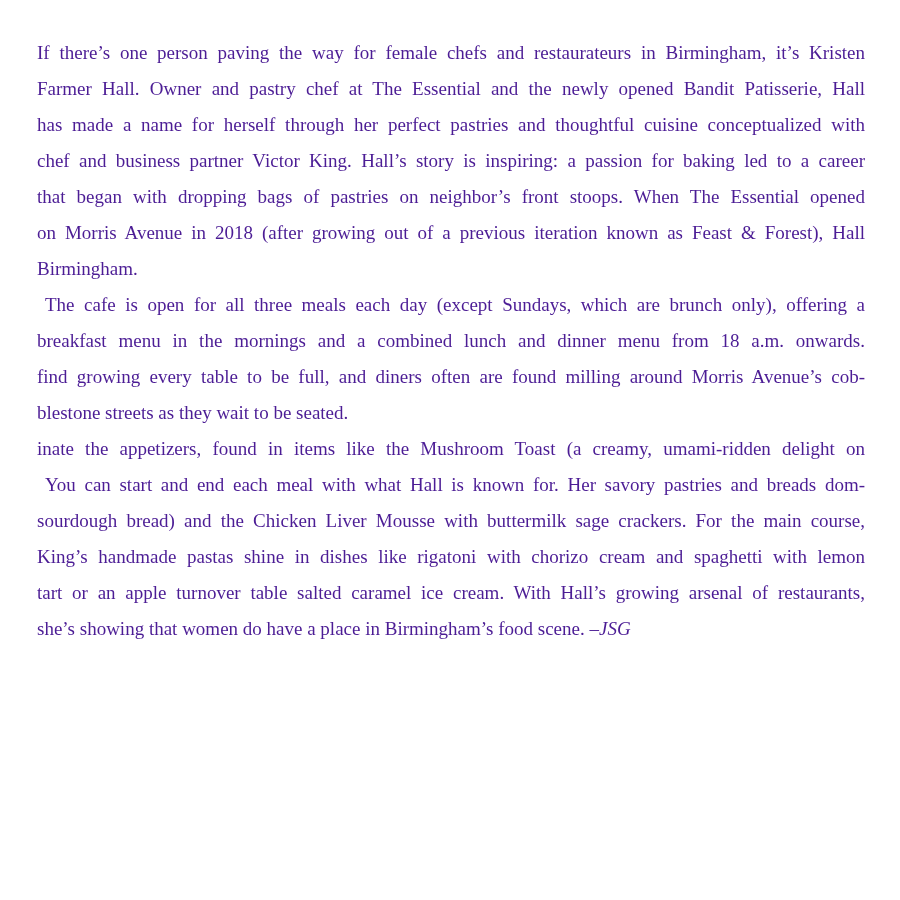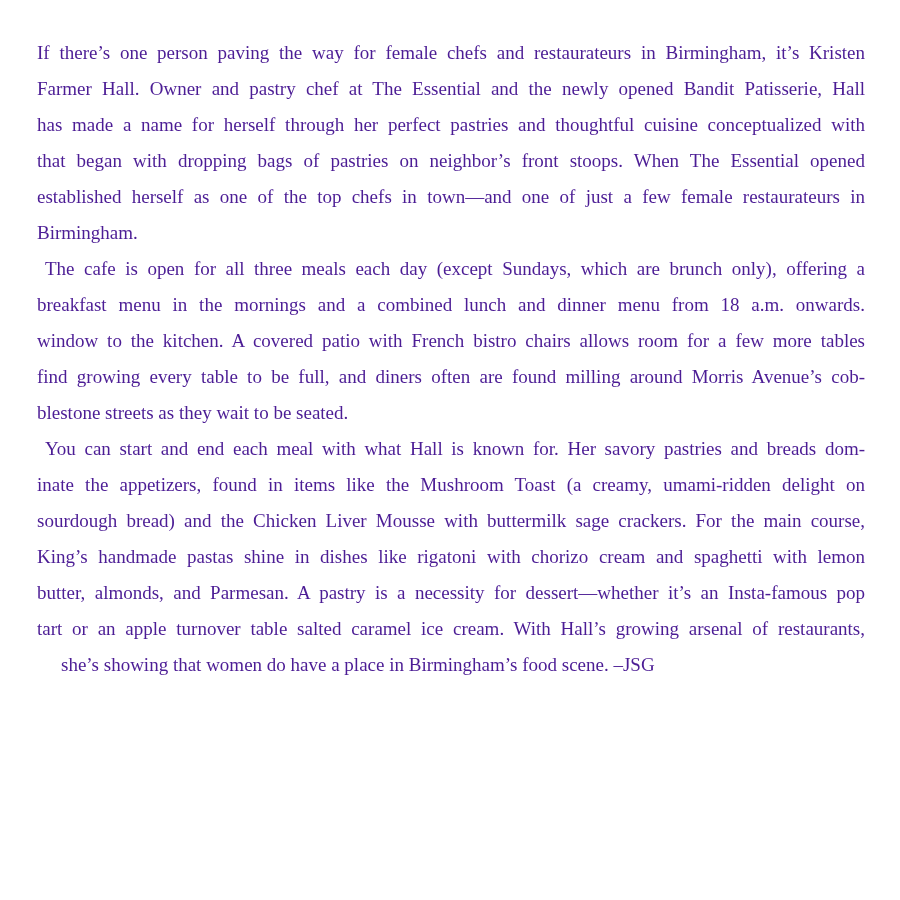--- a/index.html
+++ b/index.html
@@ -29,46 +29,46 @@
       text-align: justify;
       text-align-last: justify;
     }
     .line.last {
       text-align-last: left;
     }
     .line.indent {
       text-indent: 8px;
     }
     .sig {
+      font-style: italic;
     }
   </style>
 </head>
 <body>
 
 <div class="page">
 
   <div>
     <div class="line">If there’s one person paving the way for female chefs and restaurateurs in Birmingham, it’s Kristen</div>
     <div class="line">Farmer Hall. Owner and pastry chef at The Essential and the newly opened Bandit Patisserie, Hall</div>
     <div class="line">has made a name for herself through her perfect pastries and thoughtful cuisine conceptualized with</div>
+    <div class="line">chef and business partner Victor King. Hall’s story is inspiring: a passion for baking led to a career</div>
     <div class="line">that began with dropping bags of pastries on neighbor’s front stoops. When The Essential opened</div>
-    <div class="line">established herself as one of the top chefs in town—and one of just a few female restaurateurs in</div>
+    <div class="line">on Morris Avenue in 2018 (after growing out of a previous iteration known as Feast &amp; Forest), Hall</div>
     <div class="line last">Birmingham.</div>
   </div>
 
   <div>
     <div class="line indent">The cafe is open for all three meals each day (except Sundays, which are brunch only), offering a</div>
     <div class="line">breakfast menu in the mornings and a combined lunch and dinner menu from 18 a.m. onwards.</div>
-    <div class="line">window to the kitchen. A covered patio with French bistro chairs allows room for a few more tables</div>
     <div class="line">find growing every table to be full, and diners often are found milling around Morris Avenue’s cob-</div>
     <div class="line last">blestone streets as they wait to be seated.</div>
   </div>
 
   <div>
+    <div class="line">inate the appetizers, found in items like the Mushroom Toast (a creamy, umami-ridden delight on</div>
     <div class="line indent">You can start and end each meal with what Hall is known for. Her savory pastries and breads dom-</div>
-    <div class="line">inate the appetizers, found in items like the Mushroom Toast (a creamy, umami-ridden delight on</div>
     <div class="line">sourdough bread) and the Chicken Liver Mousse with buttermilk sage crackers. For the main course,</div>
     <div class="line">King’s handmade pastas shine in dishes like rigatoni with chorizo cream and spaghetti with lemon</div>
-    <div class="line">butter, almonds, and Parmesan. A pastry is a necessity for dessert—whether it’s an Insta-famous pop</div>
     <div class="line">tart or an apple turnover table salted caramel ice cream. With Hall’s growing arsenal of restaurants,</div>
-    <div class="line last"><span style="white-space: pre; margin-left: 24px;">she’s showing that women do have a place in Birmingham’s food scene. </span><span class="sig">–JSG</span></div>
+    <div class="line last"><span style="white-space: pre;">she’s showing that women do have a place in Birmingham’s food scene. </span><span class="sig">–JSG</span></div>
   </div>
 </div>
 
 </body></html>

